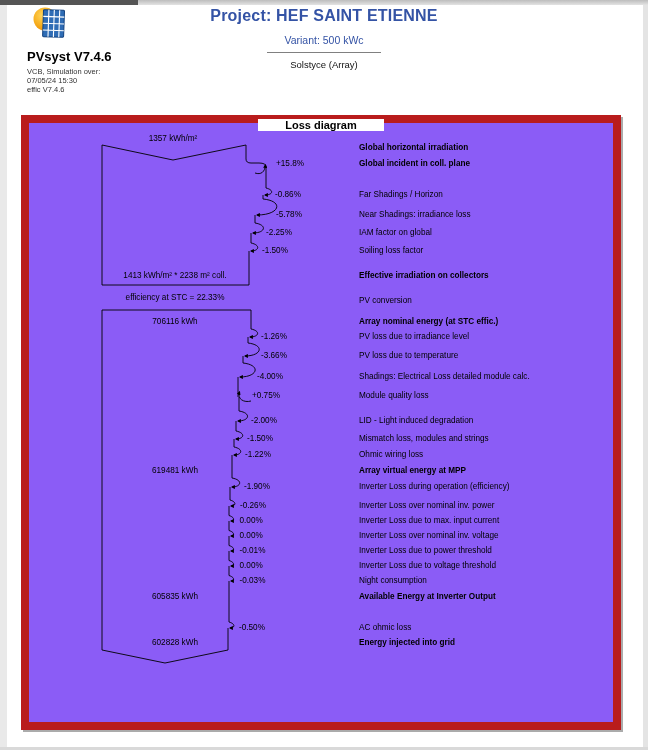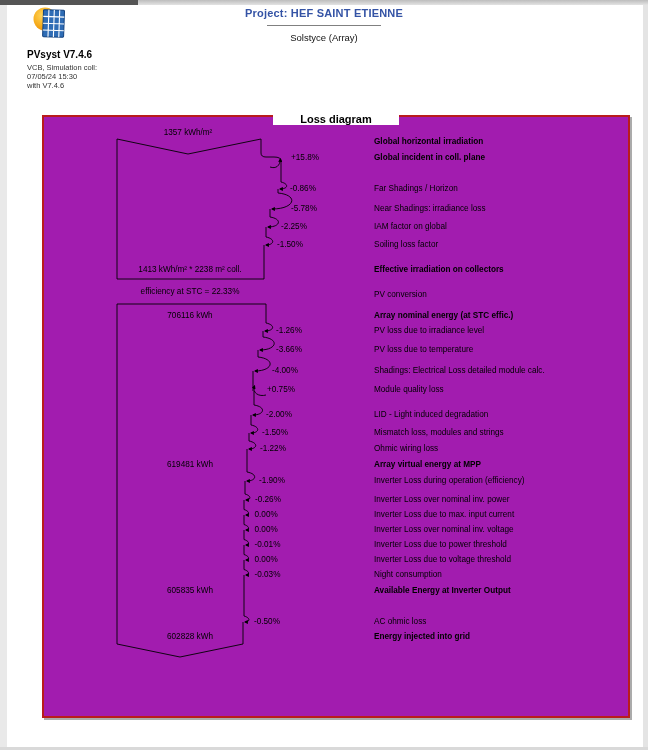--- a/index.html
+++ b/index.html
@@ -12,32 +12,32 @@
   #stage{position:relative;width:648px;height:750px;background:#e9e9e9;}
   .topbar{position:absolute;left:0;top:0;width:648px;height:5px;
     background:linear-gradient(#bdbdbd,#e3e3e3);}
   .topbar-dark{position:absolute;left:0;top:0;width:138px;height:5px;background:#555;}
   .page{position:absolute;left:7px;top:5px;width:636px;height:742px;background:#ffffff;}
   .edge-right{position:absolute;right:0;top:5px;width:5px;height:745px;background:#e4e4e4;}
   .edge-bottom{position:absolute;left:0;top:747px;width:648px;height:3px;background:#d9d9d9;}
 
   
   .hdr-center{position:absolute;left:0;top:7px;width:648px;text-align:center;}
-  .hdr-project{font-size:11px;font-weight:bold;letter-spacing:.2px;}
+  .hdr-project{font-size:16px;font-weight:bold;letter-spacing:.2px;}
   .hdr-variant{font-size:10.5px;margin-top:9px;}
   .hdr-rule{width:114px;height:0;border-top:1px solid #808080;margin:6px auto 0 auto;}
   .hdr-company{font-size:9.5px;color:#111;margin-top:6px;}
   .meta{position:absolute;left:27px;top:49px;color:#222;}
-  .meta .ver{font-size:10px;font-weight:bold;color:#000;margin-bottom:3px;}
+  .meta .ver{font-size:13px;font-weight:bold;color:#000;margin-bottom:3px;}
   .meta .ln{font-size:7.5px;line-height:9px;color:#333;}
   .logo{position:absolute;left:32px;top:6px;width:36px;height:38px;}
 
   
-  .lossbox{position:absolute;left:42px;top:115px;width:584px;height:599px;
-    border:2px solid #b91c1c;box-shadow:2px 2px 0 #ababab;background:#a21caf;}
+  .lossbox{position:absolute;left:21px;top:115px;width:584px;height:599px;
+    border:8px solid #b91c1c;box-shadow:2px 2px 0 #ababab;background:#8b5cf6;}
   .lossbox-title{position:absolute;left:0;right:0;top:-8px;text-align:center;}
   .lossbox-title span{background:#fff;padding:0 27px;font-size:11px;font-weight:bold;color:#000;}
   svg text{fill:#000;}
 </style>
 </head>
 <body>
 <div id="stage">
 
   <div class="topbar"></div>
   <div class="topbar-dark"></div>
@@ -56,29 +56,30 @@
     </defs>
     <circle cx="13" cy="13" r="11.5" fill="url(#sun)"></circle>
     <g transform="translate(11,4) rotate(2 11 15)">
       <rect x="0" y="0" width="21" height="27" rx="1" fill="#2e6cb5" stroke="#10407e" stroke-width="1"></rect>
       <path d="M5.4,0 V27 M10.8,0 V27 M16.2,0 V27 M0,6.8 H21 M0,13.6 H21 M0,20.4 H21" stroke="#ffffff" stroke-width="1.1" fill="none"></path>
     </g>
   </svg>
 
   <div class="hdr-center">
     <div class="hdr-project" style="color: rgb(52, 83, 165);">Project: HEF SAINT ETIENNE</div>
+    <div class="hdr-variant" style="color: rgb(52, 83, 165);">Variant: 500 kWc</div>
     <div class="hdr-rule"></div>
     <div class="hdr-company">Solstyce (Array)</div>
   </div>
 
   <div class="meta">
     <div class="ver">PVsyst V7.4.6</div>
-    <div class="ln">VCB, Simulation coll:</div>
+    <div class="ln">VCB, Simulation over:</div>
     <div class="ln">07/05/24 15:30</div>
-    <div class="ln">with V7.4.6</div>
+    <div class="ln">effic V7.4.6</div>
   </div>
 
   <div class="lossbox">
     <div class="lossbox-title">
       <span>Loss diagram</span>
     </div>
     <svg id="lossSvg" width="580" height="595" viewBox="0 0 580 595">
         <defs>
           <marker id="ah" viewBox="0 0 10 10" refX="7" refY="5" markerWidth="4.6" markerHeight="4.6" orient="auto">
             <path d="M0,0 L10,5 L0,10 z" fill="#000"></path>

